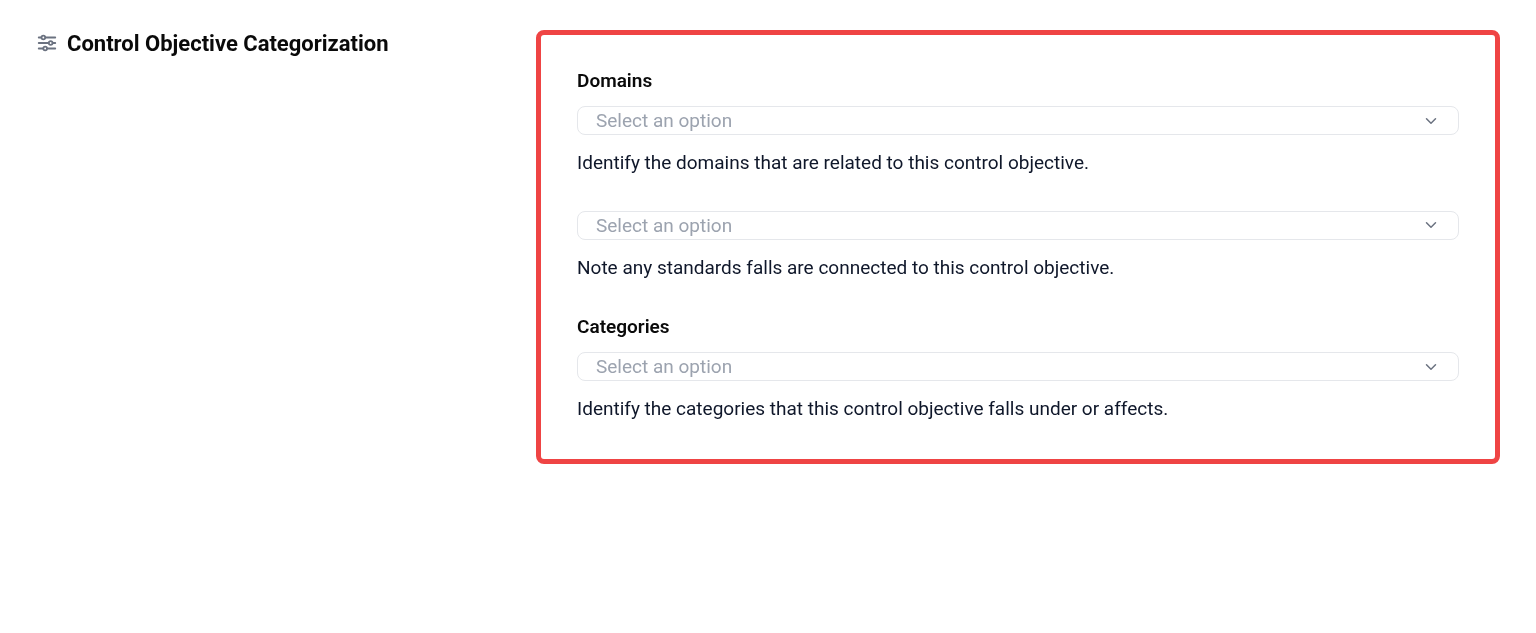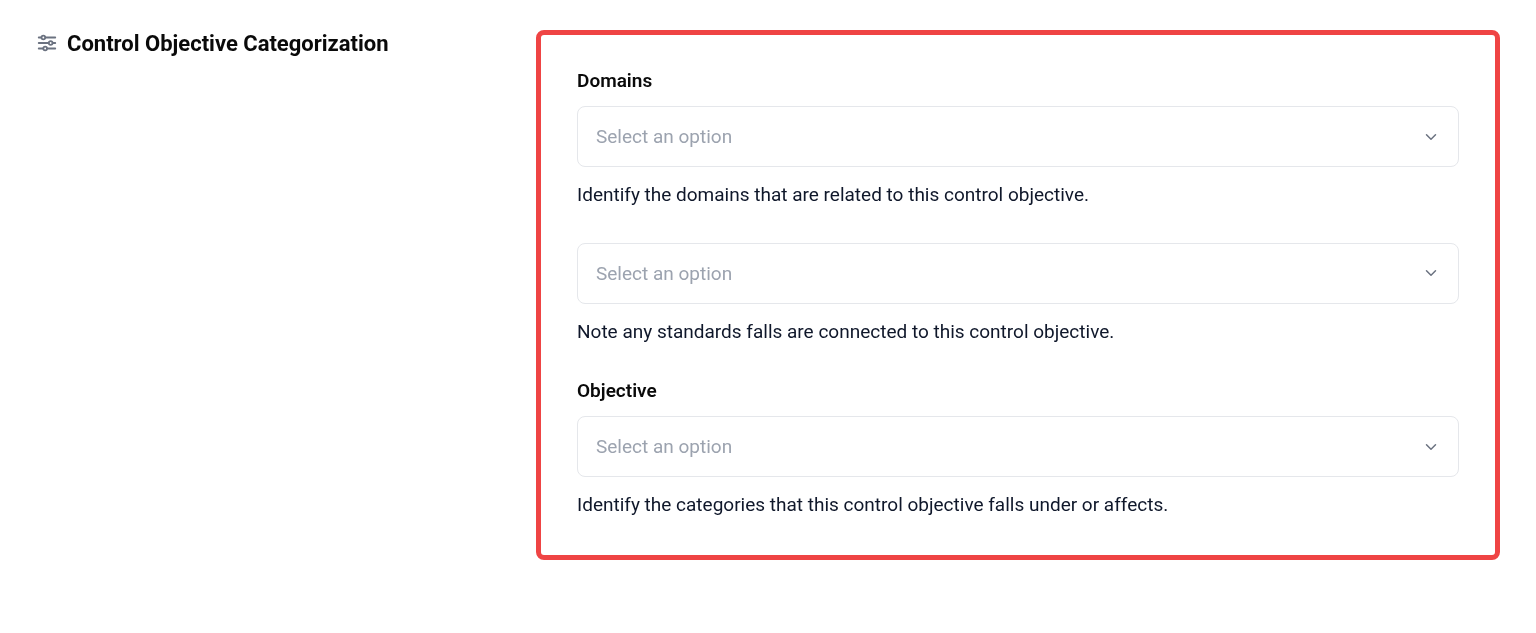--- a/index.html
+++ b/index.html
@@ -69,21 +69,21 @@
     margin: 0 0 14px 0;
     display: block;
   }
   .select {
     width: 100%;
     display: flex;
     align-items: center;
     justify-content: space-between;
     border: 1px solid #e5e7eb;
     border-radius: 8px;
-    padding: 18px 18px;
+    padding: 2px 18px;
     background: #ffffff;
     cursor: pointer;
   }
   .select-placeholder {
     font-size: 19px;
     color: #9ca3af;
   }
   .chevron {
     color: #6b7280;
     width: 18px;
@@ -139,21 +139,21 @@
         <span class="chevron">
           <svg viewBox="0 0 24 24" fill="none" stroke="currentColor" stroke-width="2" stroke-linecap="round" stroke-linejoin="round">
               <polyline points="6 9 12 15 18 9"></polyline>
             </svg>
         </span>
       </div>
       <p class="field-help">Note any standards falls are connected to this control objective.</p>
     </div>
 
     <div class="field">
-      <label class="field-label">Objective</label>
+      <label class="field-label">Categories</label>
       <div class="select" role="button">
         <span class="select-placeholder">Select an option</span>
         <span class="chevron">
           <svg viewBox="0 0 24 24" fill="none" stroke="currentColor" stroke-width="2" stroke-linecap="round" stroke-linejoin="round">
               <polyline points="6 9 12 15 18 9"></polyline>
             </svg>
         </span>
       </div>
       <p class="field-help">Identify the categories that this control objective falls under or affects.</p>
     </div>

